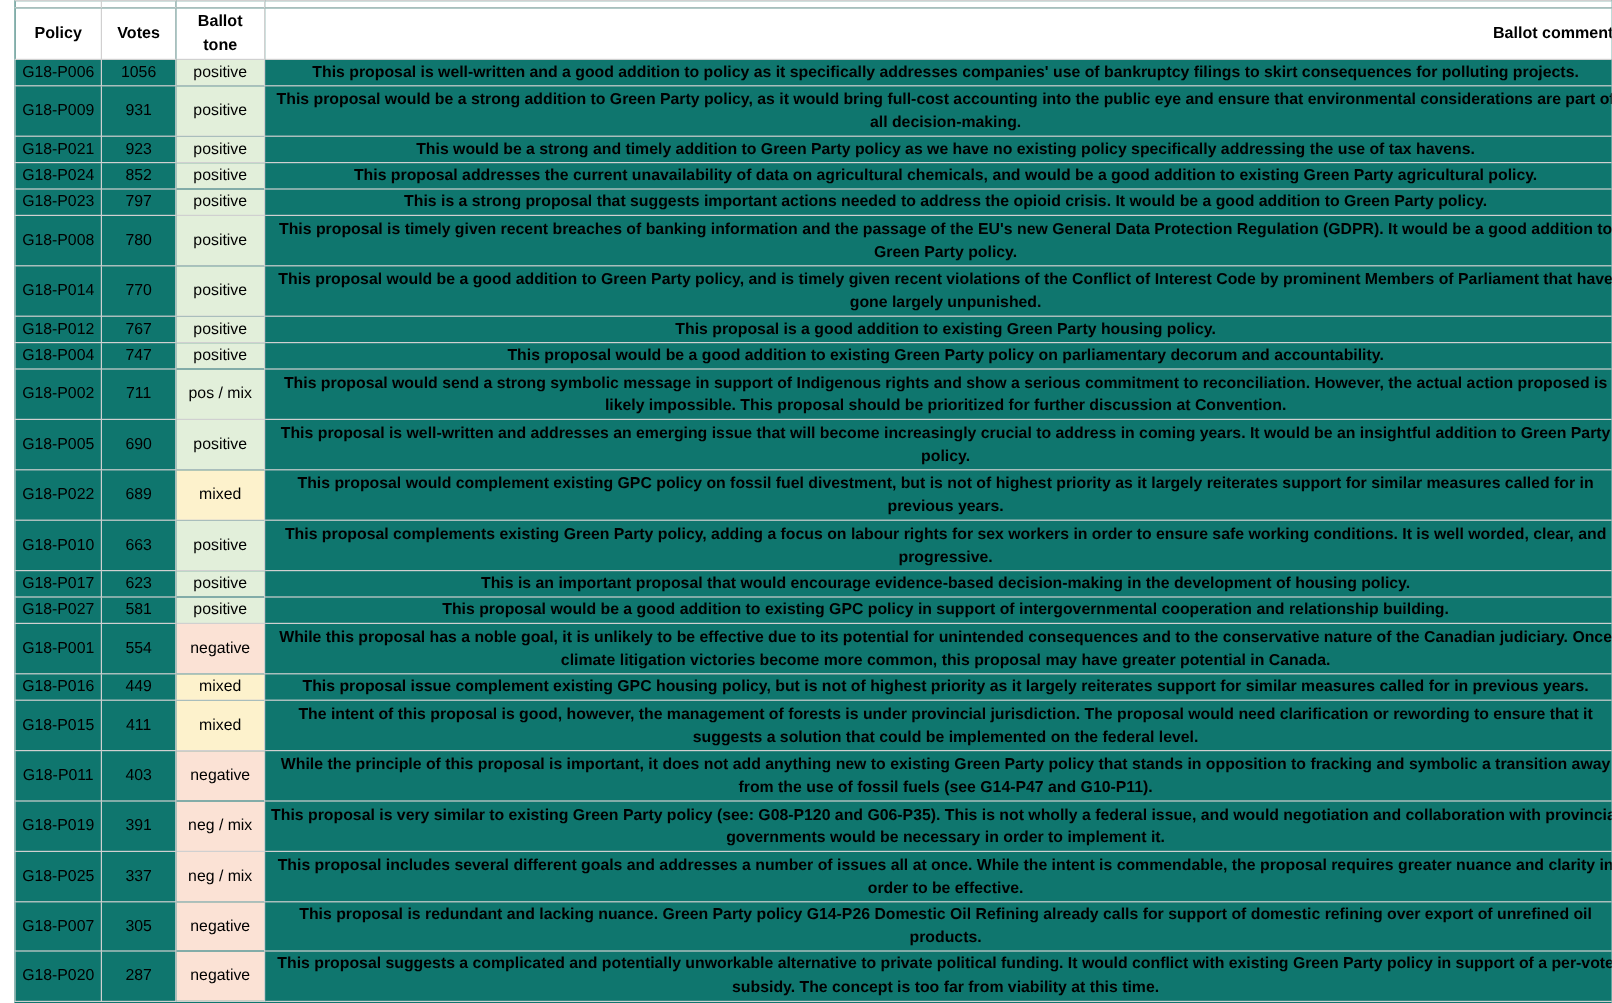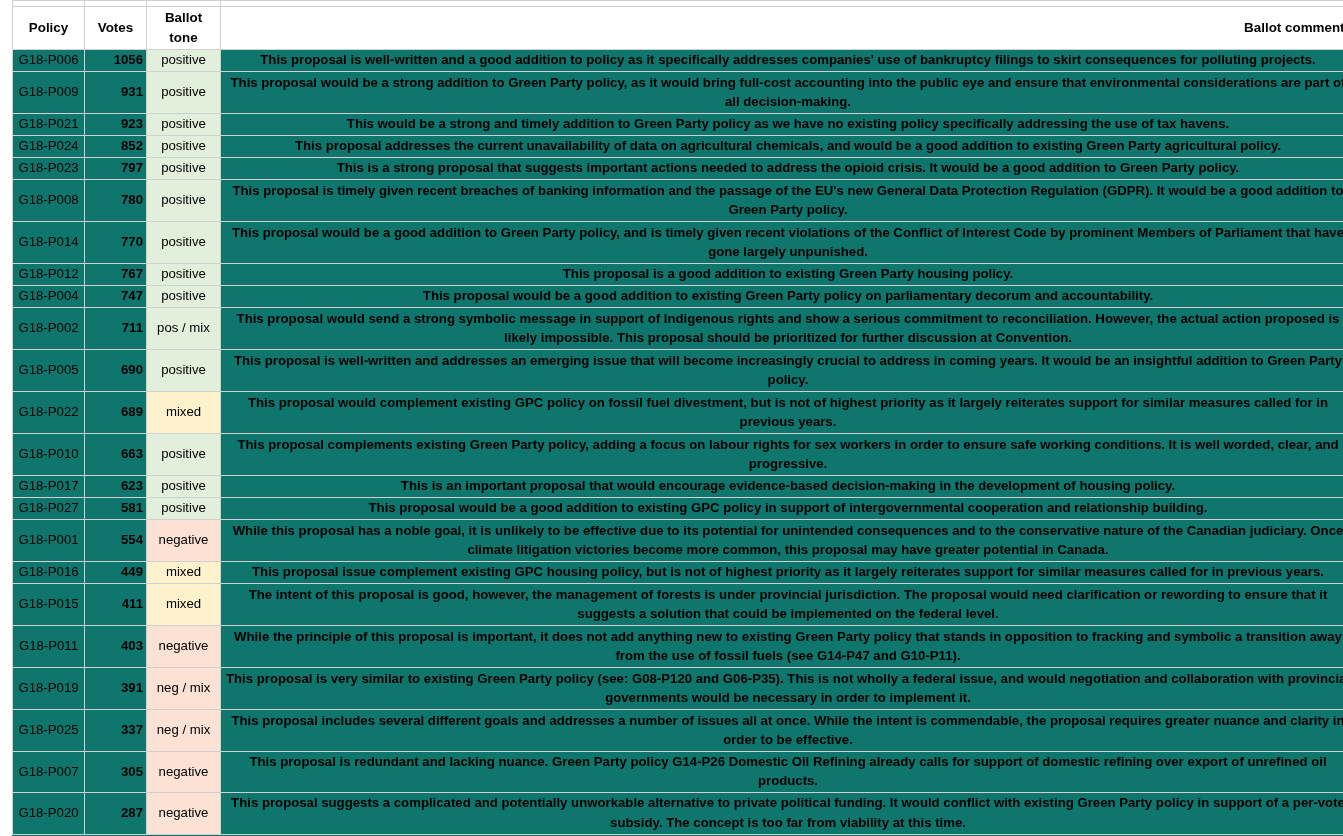--- a/index.html
+++ b/index.html
@@ -52,23 +52,22 @@
   th.h-comment { text-align: right; padding-left: 4px; }
 
   
   tr.spacer-row td { height: 5px; padding: 0; background: #ffffff; }
 
   td.cell-policy {
     text-align: center;
     white-space: nowrap;
   }
   td.cell-votes {
-    text-align: right;
+    text-align: center;
     white-space: nowrap;
-    font-weight: bold;
   }
   td.cell-tone {
     text-align: center;
     white-space: nowrap;
   }
   td.cell-comment {
     text-align: center;
     padding-left: 4px;
     padding-right: 4px;
     font-weight: bold;

